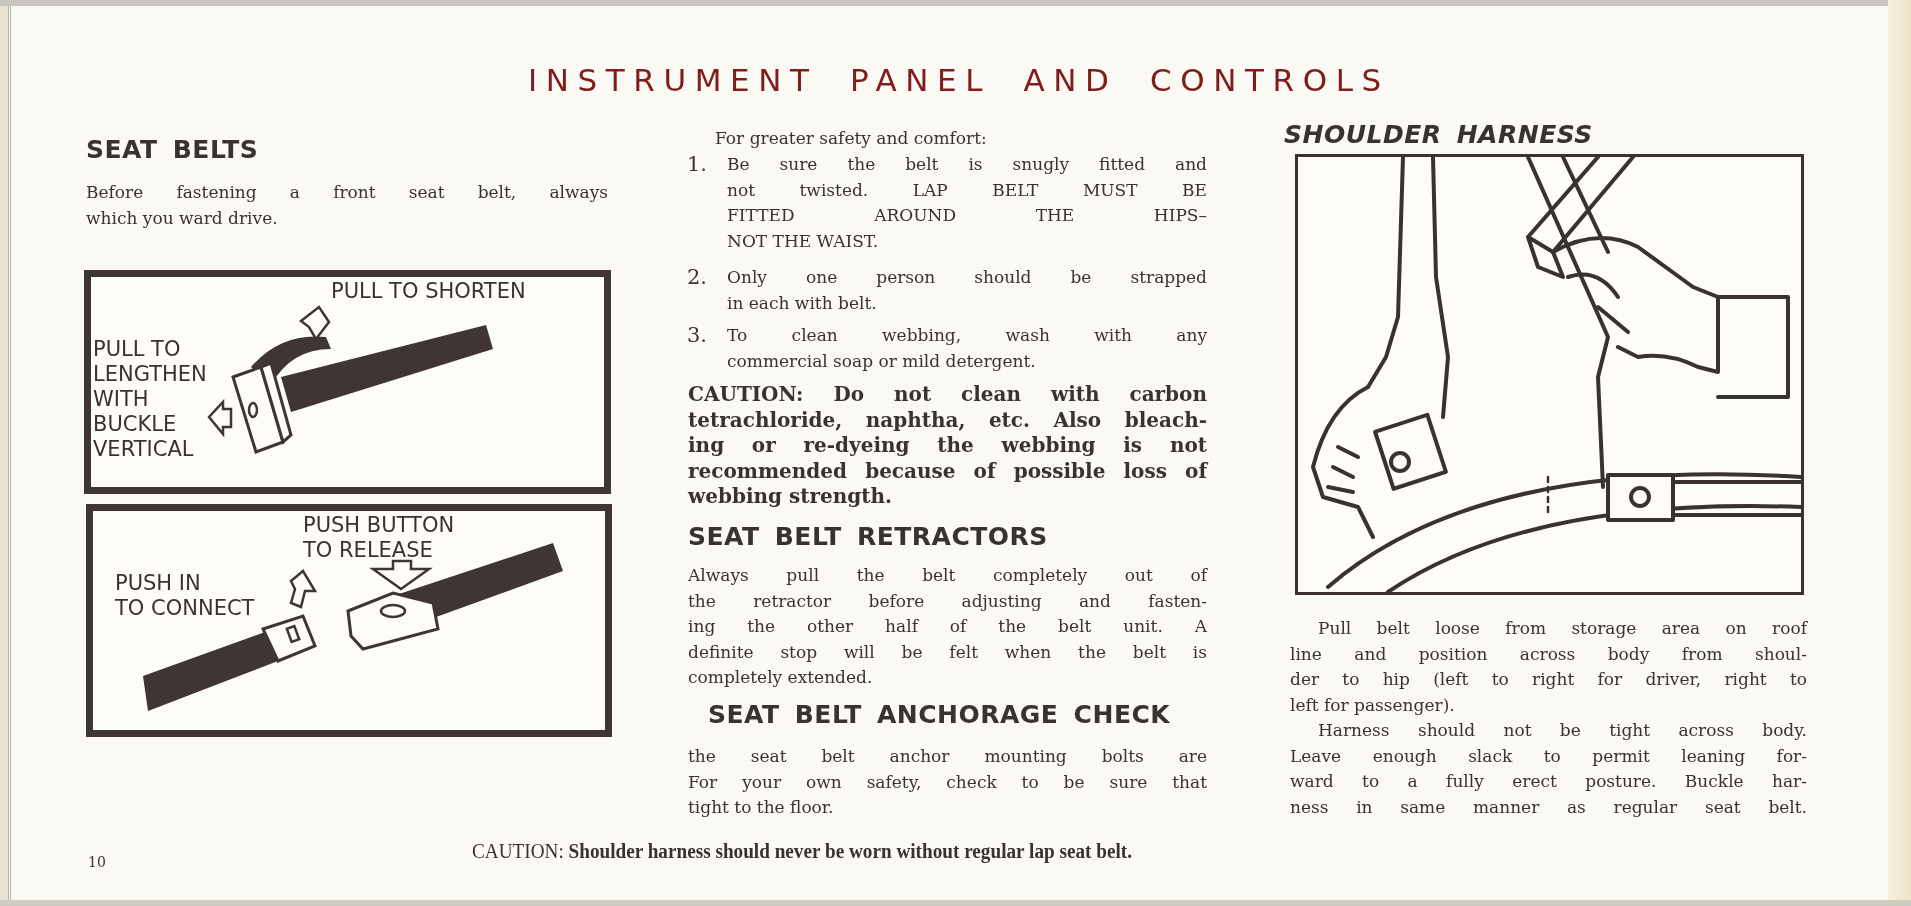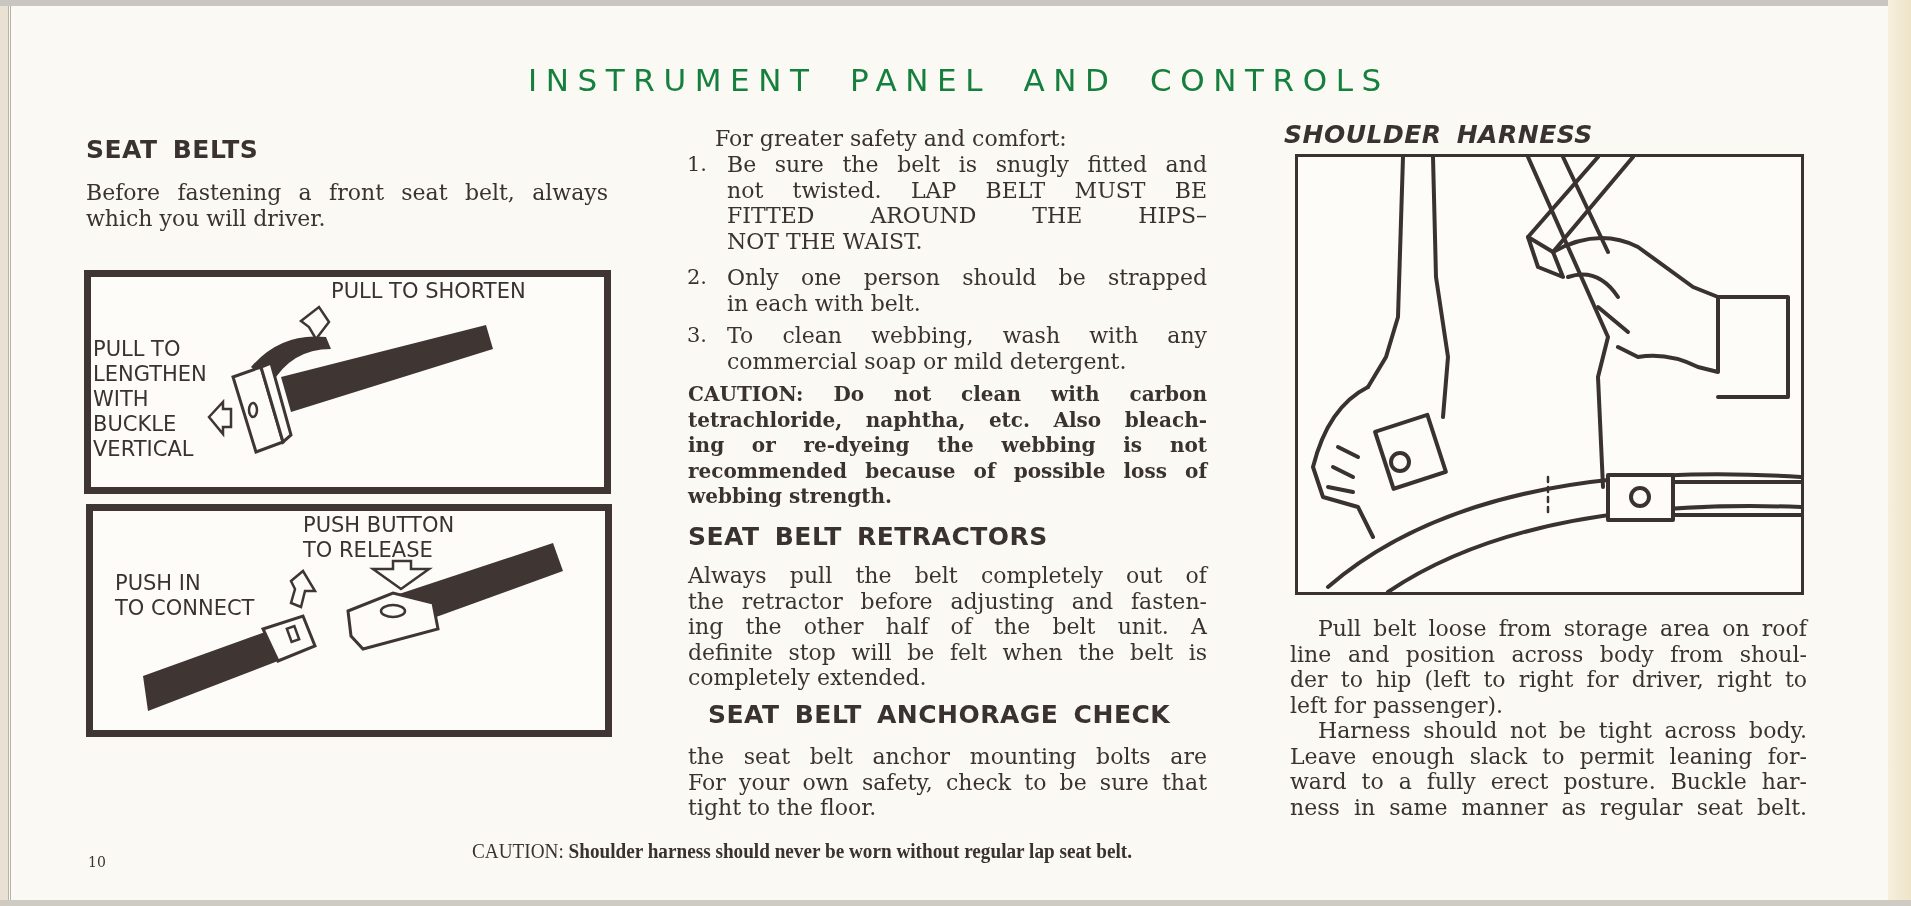--- a/index.html
+++ b/index.html
@@ -17,30 +17,30 @@
   .edge-right {
     position: absolute; left: 1888px; top: 0; width: 23px; height: 906px;
     background: linear-gradient(90deg, #f6efdc, #eee4c9);
   }
   .edge-top { position:absolute; left:0; top:0; width:1911px; height:6px; background:#c9c6c2; }
   .edge-bottom { position:absolute; left:0; top:900px; width:1911px; height:6px; background:#cfcac2; }
   .page-title {
     position: absolute; left: 528px; top: 62px;
     font-family: "DejaVu Sans", "Liberation Sans", sans-serif;
     font-size: 31px; letter-spacing: 8.6px; word-spacing: 14px;
-    color: #15803d; white-space: nowrap;
+    color: #7f1d1d; white-space: nowrap;
   }
   .heading {
     position: absolute;
     font-family: "DejaVu Sans", "Liberation Sans", sans-serif;
     font-weight: bold; font-size: 25px; letter-spacing: 0.5px; word-spacing: 6px;
     white-space: nowrap; color: #3a3230;
   }
   .para {
-    position: absolute; font-size: 22px; line-height: 25.5px;
+    position: absolute; font-size: 17px; line-height: 25.5px;
     text-align: justify; margin: 0;
   }
   .para .l { display: block; text-align: justify; text-align-last: justify; white-space: nowrap; }
   .para .l.last { text-align-last: left; }
   .bold { font-weight: bold; }
   .figbox {
     position: absolute; border: 7px solid #3f3634; background: #fdfcf8; box-sizing: border-box;
   }
   .figlabel {
     position: absolute;
@@ -62,21 +62,21 @@
 </div>
 <div class="edge-right"></div>
 <div class="edge-bottom"></div>
 
 <div class="page-title">INSTRUMENT PANEL AND CONTROLS</div>
 
 <div class="heading" style="left:86px; top:135px;">SEAT BELTS</div>
 
 <div class="para" style="left:86px; top:180px; width:522px;">
   <span class="l">Before fastening a front seat belt, always</span>
-  <span class="l last">which you will driver.</span>
+  <span class="l last">which you ward drive.</span>
 </div>
 
 <div class="figbox" style="left:84px; top:270px; width:527px; height:224px;">
   <svg width="513" height="210" viewBox="0 0 513 210">
 
     <polygon points="190,100 395,48 402,72 200,135" fill="#3f3634"></polygon>
 
     <path d="M160,90 Q190,55 235,60 L240,72 Q200,72 180,108 Z" fill="#3f3634"></path>
 
     <polygon points="142,100 170,90 192,165 165,175" fill="#fdfcf8" stroke="#3f3634" stroke-width="3"></polygon>

